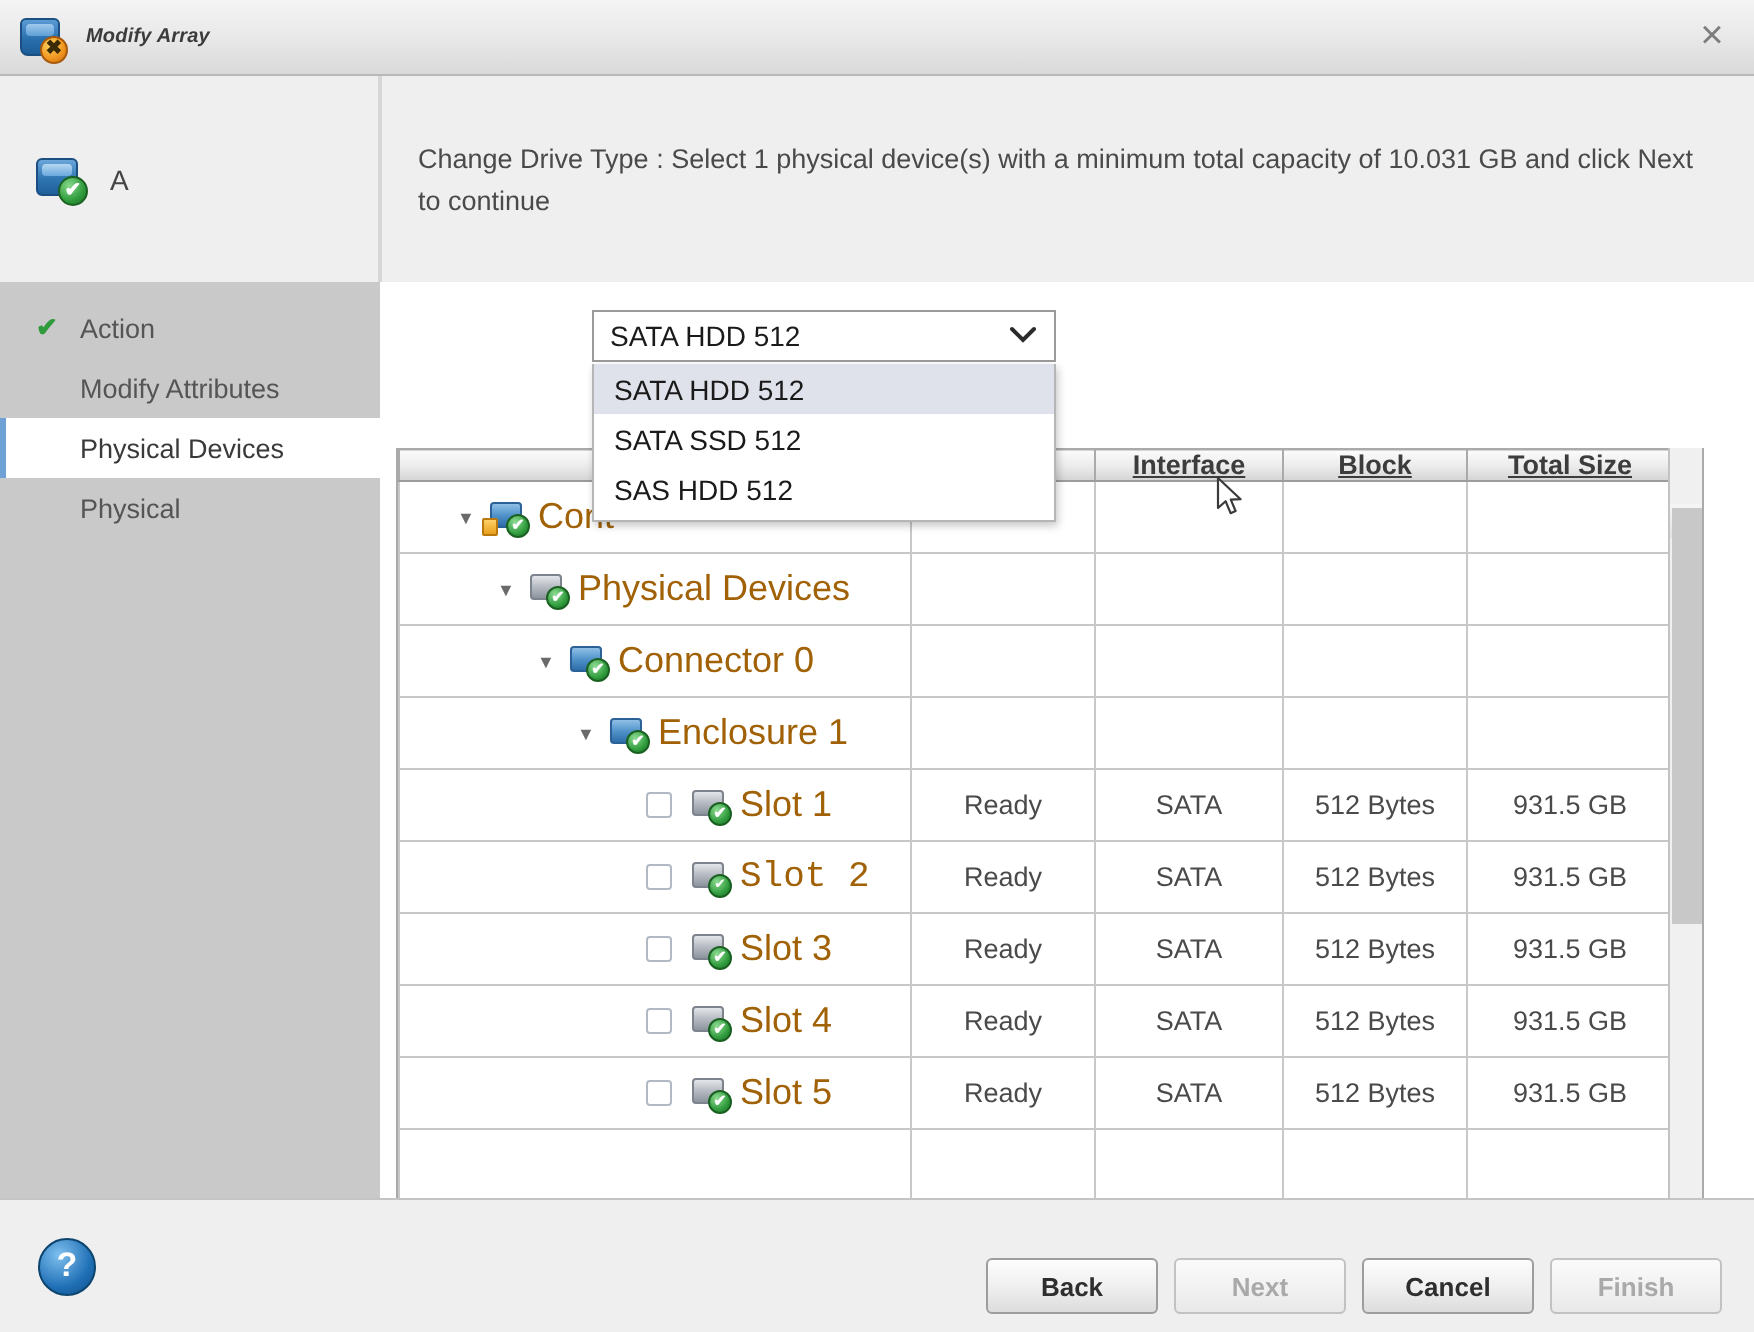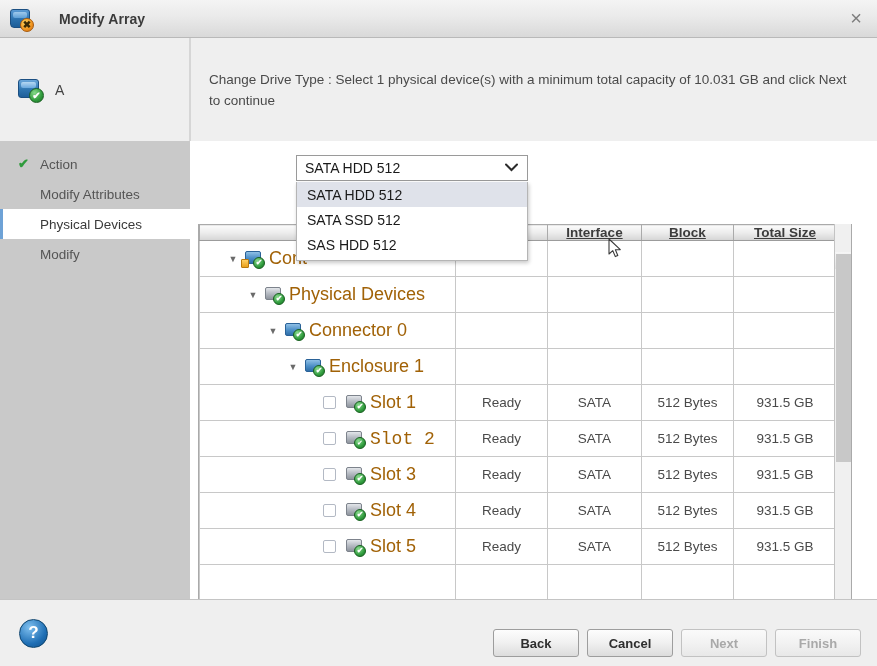--- a/index.html
+++ b/index.html
@@ -31,22 +31,23 @@
   }
   .ti-badge {
     position: absolute; right: -1px; bottom: -1px; width: 14px; height: 14px;
     border-radius: 50%;
     background: radial-gradient(circle at 35% 30%, #ffd25c, #f0941f 60%, #c96a10);
     border: 1px solid #a85a0c;
     color: #3a2a06; font-size: 10px; font-weight: bold;
     line-height: 12px; text-align: center;
   }
   .title-text {
-    margin-left: 26px; font-size: 14px; font-weight: bold; color: #3b3b3b;
+    margin-left: 10px; font-size: 10px; font-weight: bold; color: #3b3b3b;
     letter-spacing: .1px;
+    font-style: italic;
   }
   .close-btn {
     position: absolute; right: 0; top: 0; width: 42px; height: 37px;
     display: flex; align-items: center; justify-content: center;
     font-size: 20px; color: #7d7d7d; font-family: "Liberation Sans", sans-serif;
     cursor: pointer;
   }
 
   
   .sidebar {
@@ -269,21 +270,21 @@
       <span class="nav-check">✔</span>
       <span>Action</span>
     </div>
     <div class="nav-item">
       <span>Modify Attributes</span>
     </div>
     <div class="nav-item active">
       <span>Physical Devices</span>
     </div>
     <div class="nav-item">
-      <span>Modify</span>
+      <span>Physical</span>
     </div>
   </div>
 </div>
 
 <div class="main">
 
   <div class="instr-band">
     <div class="instr-text">Change Drive Type : Select 1 physical device(s) with a minimum total capacity of 10.031 GB and click Next to continue</div>
   </div>
 
@@ -502,17 +503,17 @@
           </svg>
       </div>
     </div>
   </div>
 </div>
 
 <div class="footer">
   <div class="help-icon">?</div>
   <div class="btns">
     <div class="btn">Back</div>
+    <div class="btn disabled">Next</div>
     <div class="btn">Cancel</div>
-    <div class="btn disabled">Next</div>
     <div class="btn disabled">Finish</div>
   </div>
 </div>
 
 </body></html>

